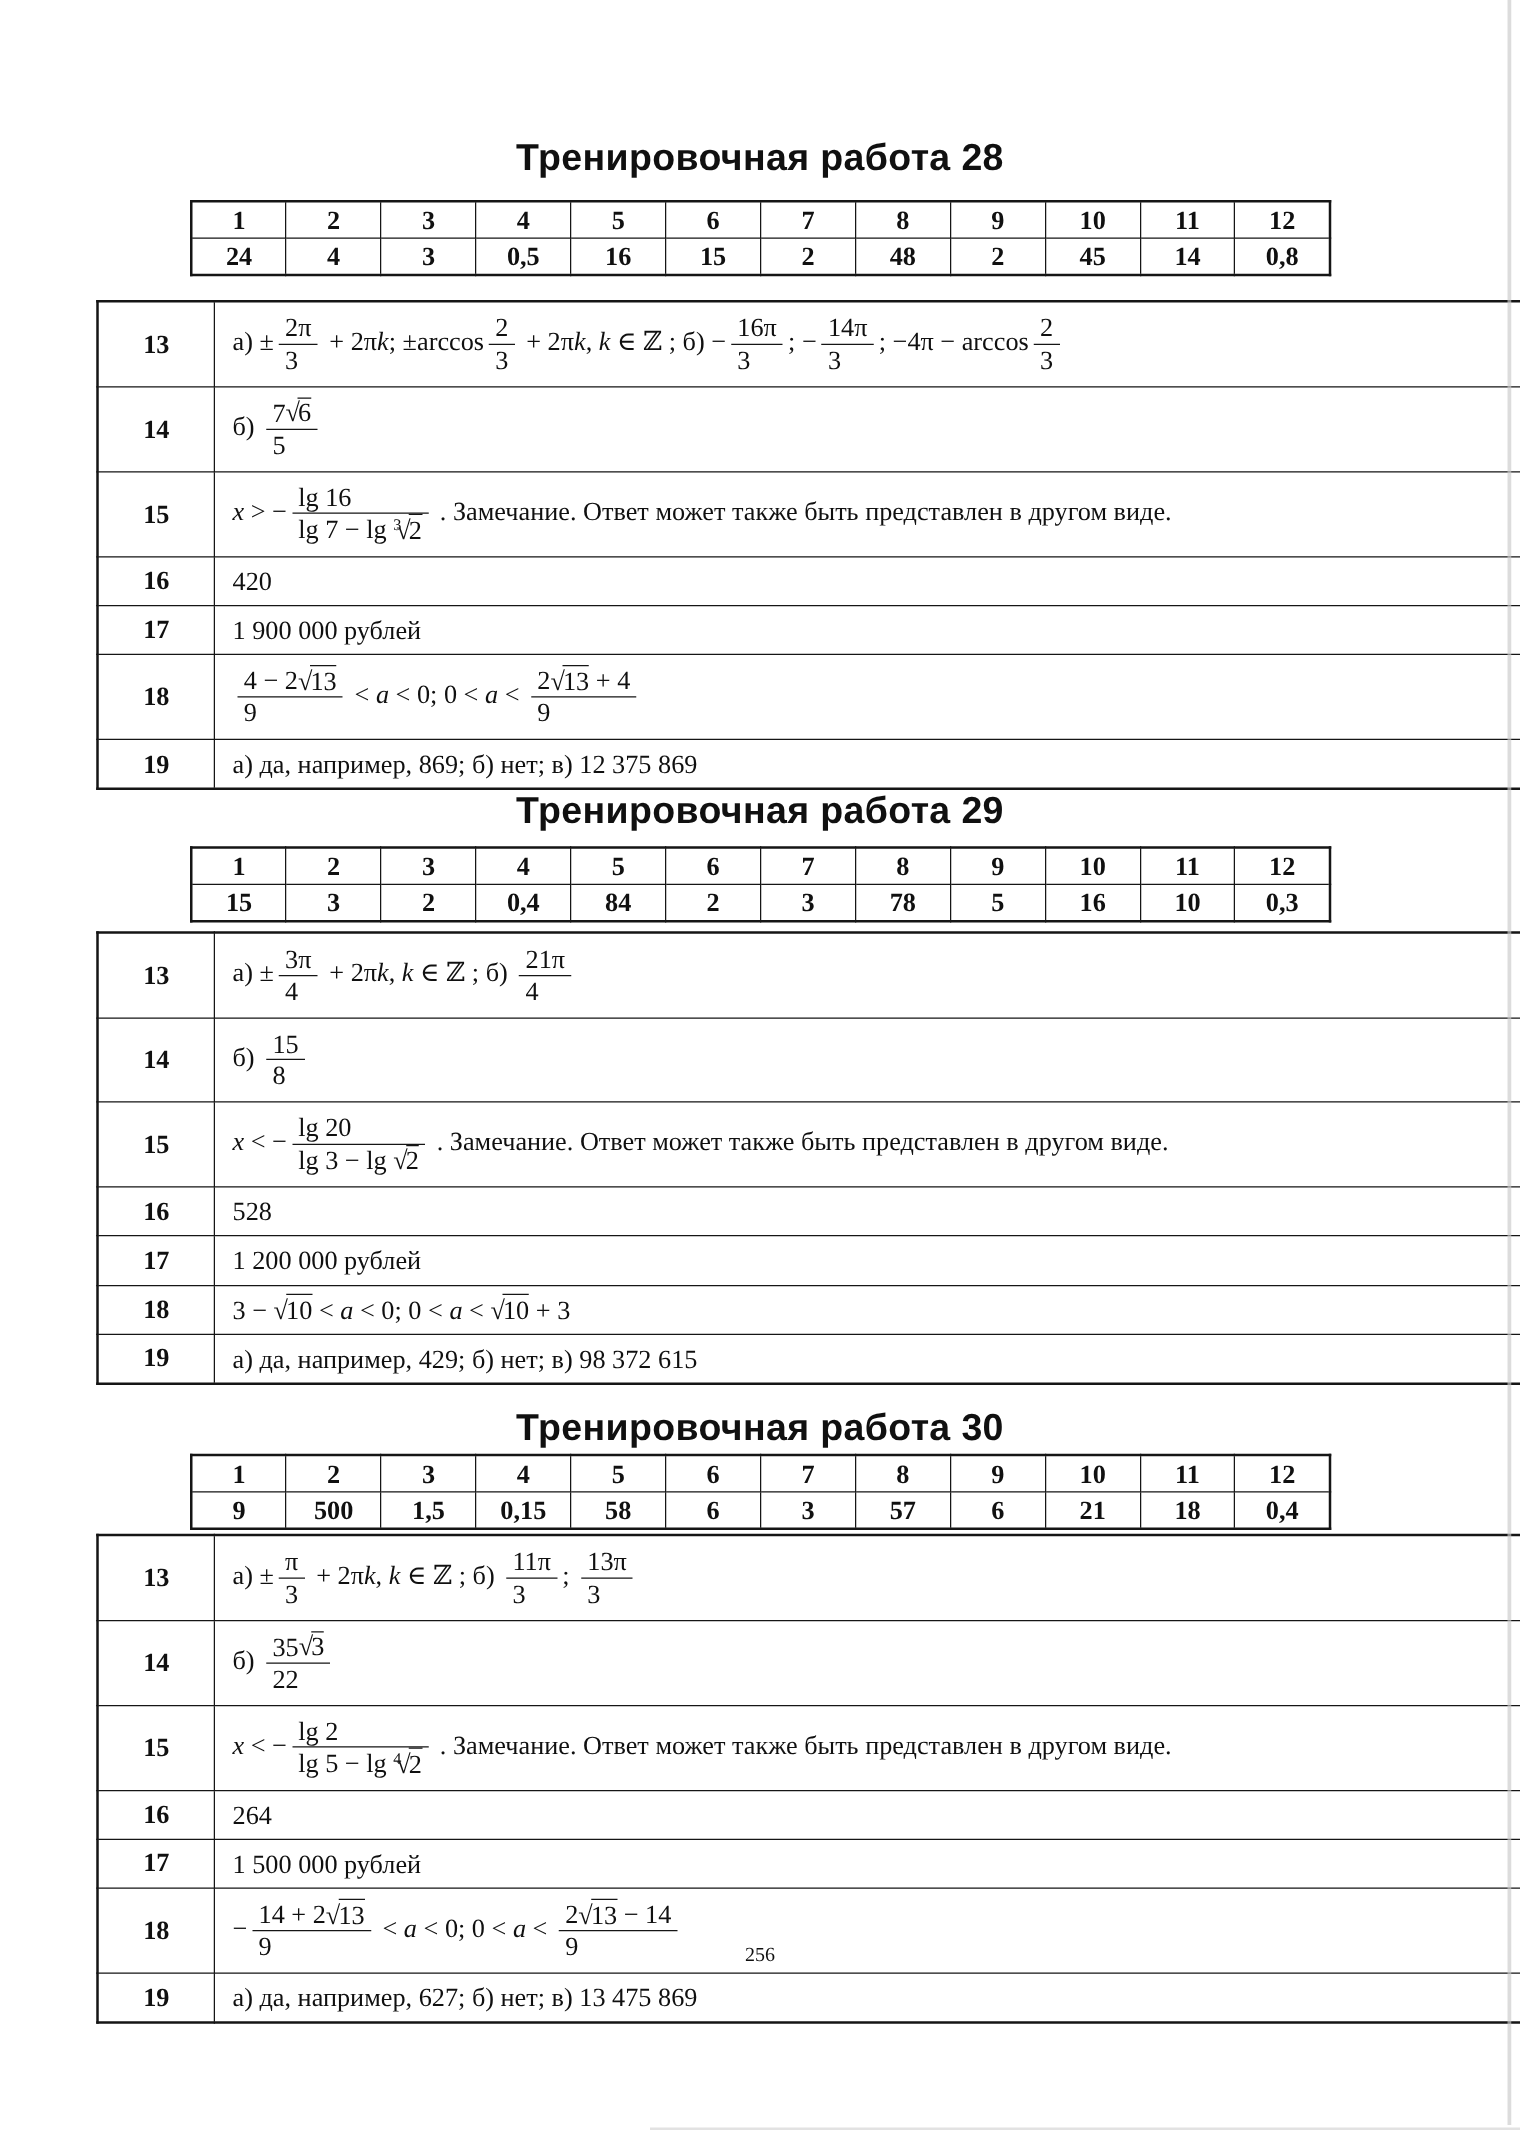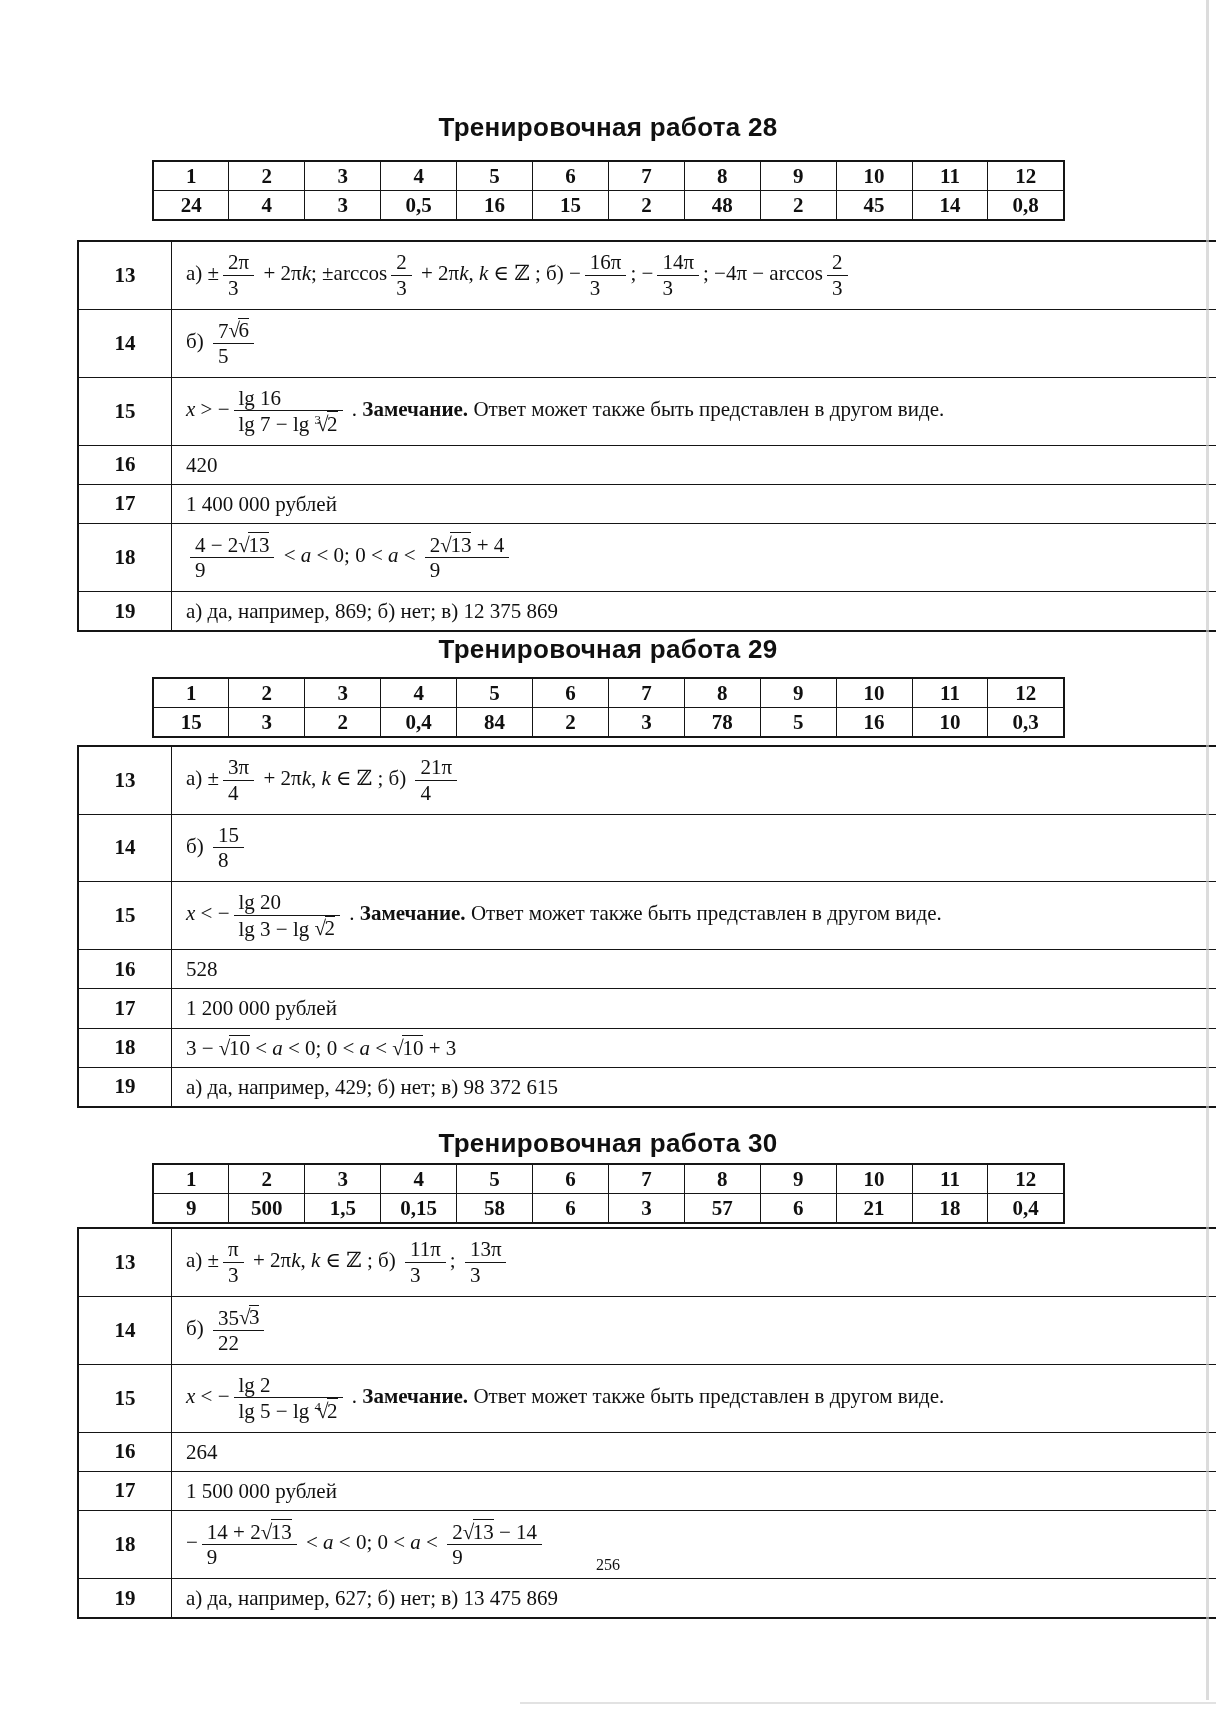--- a/index.html
+++ b/index.html
@@ -5,21 +5,21 @@
   html,body{margin:0;padding:0;background:#ffffff;}
   body{width:1216px;height:1712px;font-family:"Liberation Serif","DejaVu Serif",serif;color:#101010;}
   .page{position:relative;width:1216px;height:1712px;background:#ffffff;overflow:hidden;}
 
   .training-section{position:absolute;left:0;width:1216px;}
   .training-section:nth-of-type(1){top:112px;}
   .training-section:nth-of-type(2){top:634px;}
   .training-section:nth-of-type(3){top:1096px;margin-top:32px;}
 
   .section-title{margin:0;text-align:center;font-family:"Liberation Sans","DejaVu Sans",sans-serif;
-    font-weight:700;font-size:26px;line-height:30px;letter-spacing:0.3px;}
+    font-weight:700;font-size:30px;line-height:30px;letter-spacing:0.3px;}
 
   .grid-table{position:absolute;left:152px;width:913px;border-collapse:collapse;table-layout:fixed;
     border:2.3px solid #151515;}
   .training-section:nth-of-type(1) .grid-table{top:48px;}
   .training-section:nth-of-type(2) .grid-table{top:43px;}
   .training-section:nth-of-type(3) .grid-table{top:35px;}
   .grid-table td{border:1.6px solid #151515;text-align:center;font-weight:700;font-size:21px;
     height:26px;padding:1px 0;}
 
   .answer-table{position:absolute;left:77px;width:1166px;border-collapse:collapse;table-layout:fixed;
@@ -34,21 +34,21 @@
   .frac{display:inline-block;vertical-align:middle;margin:2px 4px;}
   .frac > .num,.frac > .den{display:block;padding:0 5px;line-height:1.18;}
   .frac > .den{border-top:1.8px solid #151515;}
 
   .sqrt{white-space:nowrap;display:inline-block;}
   .sqrt-idx{font-size:13px;margin-right:-4px;vertical-align:7px;}
   .sqrt-sign{margin-right:-1.5px;}
   .sqrt-arg{border-top:1.8px solid #151515;display:inline-block;line-height:1.08;padding-top:0.5px;}
 
   .var{font-style:italic;}
-  .bold{font-weight:700;}
+  .bold{font-weight:400;}
 
   .page-number{position:absolute;top:1556px;left:0;width:1216px;text-align:center;font-size:16px;}
 
   .scan-edge-right{position:absolute;top:0;right:7px;width:3px;height:1700px;background:#c9c9c9;opacity:.65;}
   .scan-edge-bottom{position:absolute;top:1702px;left:520px;width:696px;height:2px;background:#cecece;opacity:.6;}
 </style>
 </head>
 <body>
 
 <div class="page">
@@ -100,21 +100,21 @@
             <tr>
               <td class="acell-num">15</td>
               <td class="acell-content"><span class="var">x</span><span class="txt"> &gt; −</span><span class="frac"><span class="num"><span class="txt">lg 16</span></span><span class="den"><span class="txt">lg 7 − lg </span><span class="sqrt"><sup class="sqrt-idx">3</sup><span class="sqrt-sign">√</span><span class="sqrt-arg">2</span></span></span></span><span class="txt"> . </span><span class="bold">Замечание.</span><span class="txt"> Ответ может также быть представлен в другом виде.</span></td>
             </tr>
             <tr>
               <td class="acell-num">16</td>
               <td class="acell-content"><span class="txt">420</span></td>
             </tr>
             <tr>
               <td class="acell-num">17</td>
-              <td class="acell-content"><span class="txt">1 400 000 рублей</span></td>
+              <td class="acell-content"><span class="txt">1 900 000 рублей</span></td>
             </tr>
             <tr>
               <td class="acell-num">18</td>
               <td class="acell-content"><span class="frac"><span class="num"><span class="txt">4 − 2</span><span class="sqrt"><span class="sqrt-sign">√</span><span class="sqrt-arg">13</span></span></span><span class="den"><span class="txt">9</span></span></span><span class="txt"> &lt; </span><span class="var">a</span><span class="txt"> &lt; 0; 0 &lt; </span><span class="var">a</span><span class="txt"> &lt; </span><span class="frac"><span class="num"><span class="txt">2</span><span class="sqrt"><span class="sqrt-sign">√</span><span class="sqrt-arg">13</span></span><span class="txt"> + 4</span></span><span class="den"><span class="txt">9</span></span></span></td>
             </tr>
             <tr>
               <td class="acell-num">19</td>
               <td class="acell-content"><span class="txt">а) да, например, 869; б) нет; в) 12 375 869</span></td>
             </tr>
           </tbody>

